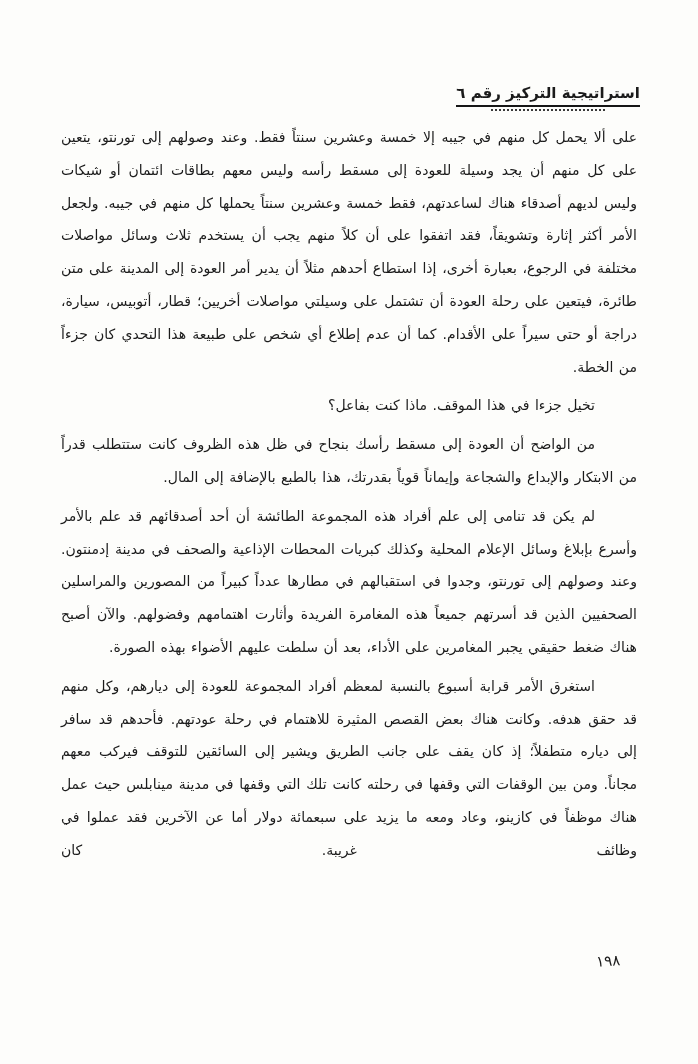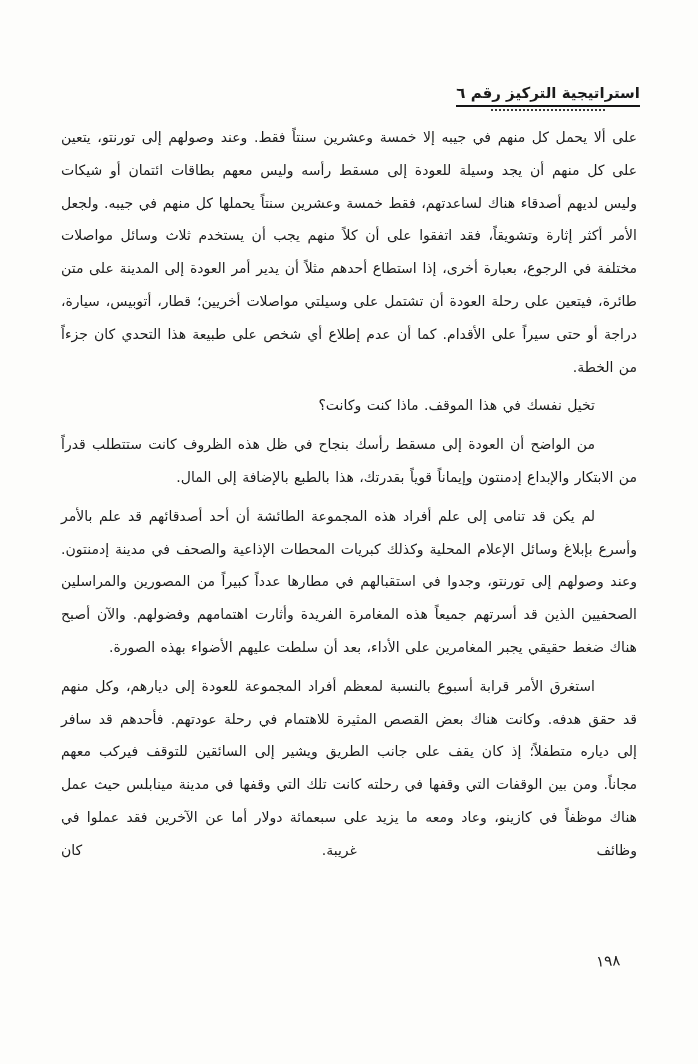--- a/index.html
+++ b/index.html
@@ -73,21 +73,21 @@
 
 <div class="page">
 
   <div class="running-header">
     <span class="header-text">استراتيجية التركيز رقم ٦</span>
     <div class="header-rule-dotted"></div>
   </div>
 
   <div class="page-body">
     <p>على ألا يحمل كل منهم في جيبه إلا خمسة وعشرين سنتاً فقط. وعند وصولهم إلى تورنتو، يتعين على كل منهم أن يجد وسيلة للعودة إلى مسقط رأسه وليس معهم بطاقات ائتمان أو شيكات وليس لديهم أصدقاء هناك لساعدتهم، فقط خمسة وعشرين سنتاً يحملها كل منهم في جيبه. ولجعل الأمر أكثر إثارة وتشويقاً، فقد اتفقوا على أن كلاً منهم يجب أن يستخدم ثلاث وسائل مواصلات مختلفة في الرجوع، بعبارة أخرى، إذا استطاع أحدهم مثلاً أن يدير أمر العودة إلى المدينة على متن طائرة، فيتعين على رحلة العودة أن تشتمل على وسيلتي مواصلات أخريين؛ قطار، أتوبيس، سيارة، دراجة أو حتى سيراً على الأقدام. كما أن عدم إطلاع أي شخص على طبيعة هذا التحدي كان جزءاً من الخطة.</p>
-    <p class="para-indent">تخيل نفسك في هذا الموقف. ماذا كنت وكانت؟</p>
-    <p class="para-indent">من الواضح أن العودة إلى مسقط رأسك بنجاح في ظل هذه الظروف كانت ستتطلب قدراً من الابتكار والإبداع إدمنتون وإيماناً قوياً بقدرتك، هذا بالطبع بالإضافة إلى المال.</p>
+    <p class="para-indent">تخيل جزءا في هذا الموقف. ماذا كنت بفاعل؟</p>
+    <p class="para-indent">من الواضح أن العودة إلى مسقط رأسك بنجاح في ظل هذه الظروف كانت ستتطلب قدراً من الابتكار والإبداع والشجاعة وإيماناً قوياً بقدرتك، هذا بالطبع بالإضافة إلى المال.</p>
     <p class="para-indent">لم يكن قد تنامى إلى علم أفراد هذه المجموعة الطائشة أن أحد أصدقائهم قد علم بالأمر وأسرع بإبلاغ وسائل الإعلام المحلية وكذلك كبريات المحطات الإذاعية والصحف في مدينة إدمنتون. وعند وصولهم إلى تورنتو، وجدوا في استقبالهم في مطارها عدداً كبيراً من المصورين والمراسلين الصحفيين الذين قد أسرتهم جميعاً هذه المغامرة الفريدة وأثارت اهتمامهم وفضولهم. والآن أصبح هناك ضغط حقيقي يجبر المغامرين على الأداء، بعد أن سلطت عليهم الأضواء بهذه الصورة.</p>
     <p class="para-indent para-full-last">استغرق الأمر قرابة أسبوع بالنسبة لمعظم أفراد المجموعة للعودة إلى ديارهم، وكل منهم قد حقق هدفه. وكانت هناك بعض القصص المثيرة للاهتمام في رحلة عودتهم. فأحدهم قد سافر إلى دياره متطفلاً؛ إذ كان يقف على جانب الطريق ويشير إلى السائقين للتوقف فيركب معهم مجاناً. ومن بين الوقفات التي وقفها في رحلته كانت تلك التي وقفها في مدينة مينابلس حيث عمل هناك موظفاً في كازينو، وعاد ومعه ما يزيد على سبعمائة دولار أما عن الآخرين فقد عملوا في وظائف غريبة. كان</p>
   </div>
 
   <div class="page-number">١٩٨</div>
 
 </div>
 
 </body></html>

